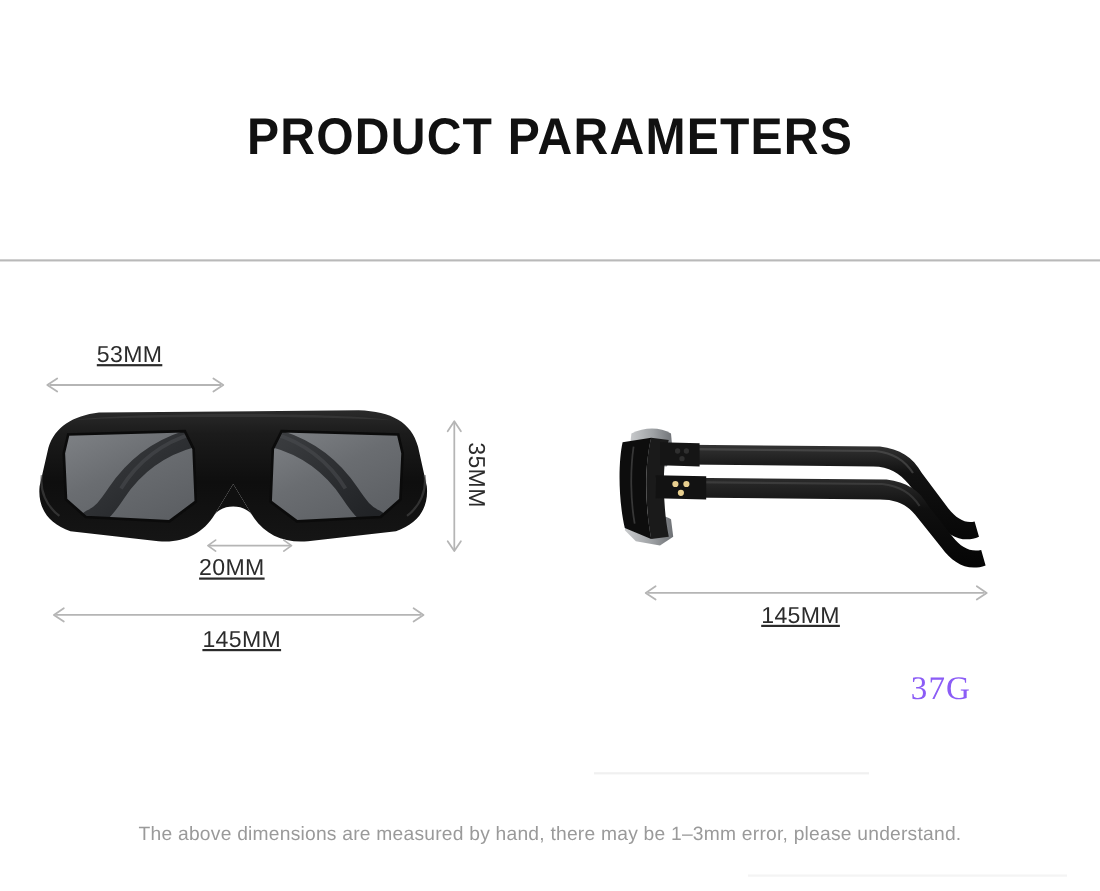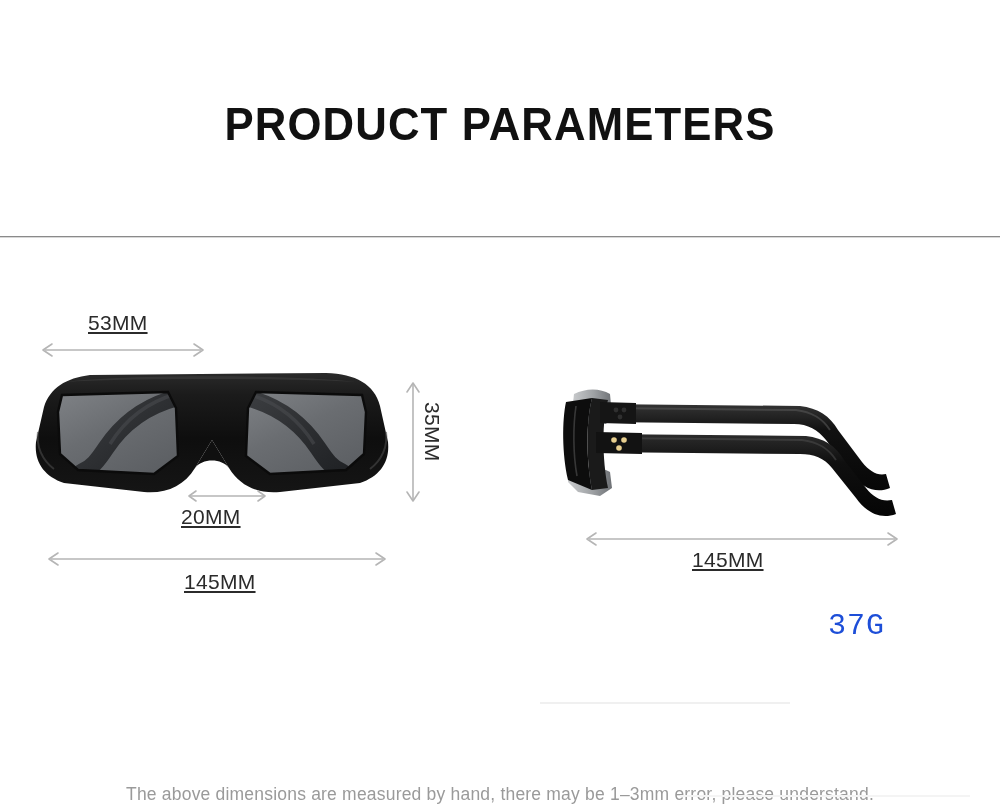--- a/index.html
+++ b/index.html
@@ -95,40 +95,39 @@
     letter-spacing: 0.3px;
     white-space: nowrap;
     transform: rotate(90deg);
     transform-origin: left top;
   }
 
   .weight-label {
     position: absolute;
     left: 828px;
     top: 609px;
-    font-family: Liberation Mono, monospace;
+    font-family: Liberation Serif, serif;
     font-size: 30px;
     font-weight: 400;
-    color: #1d4ed8;
+    color: #8b5cf6;
     letter-spacing: 1px;
   }
 
   .footnote {
     position: absolute;
     left: 0;
     top: 748px;
     width: 1000px;
     text-align: center;
     font-family: "Liberation Sans", sans-serif;
     font-size: 17.5px;
     font-weight: 400;
     color: #9a9a9a;
     letter-spacing: 0.2px;
     white-space: nowrap;
-    margin-top: 36px;
   }
 
   .arrow-svg { position: absolute; overflow: visible; }
   .product-svg { position: absolute; }
 </style>
 </head>
 <body>
 
 <div class="page">
 

